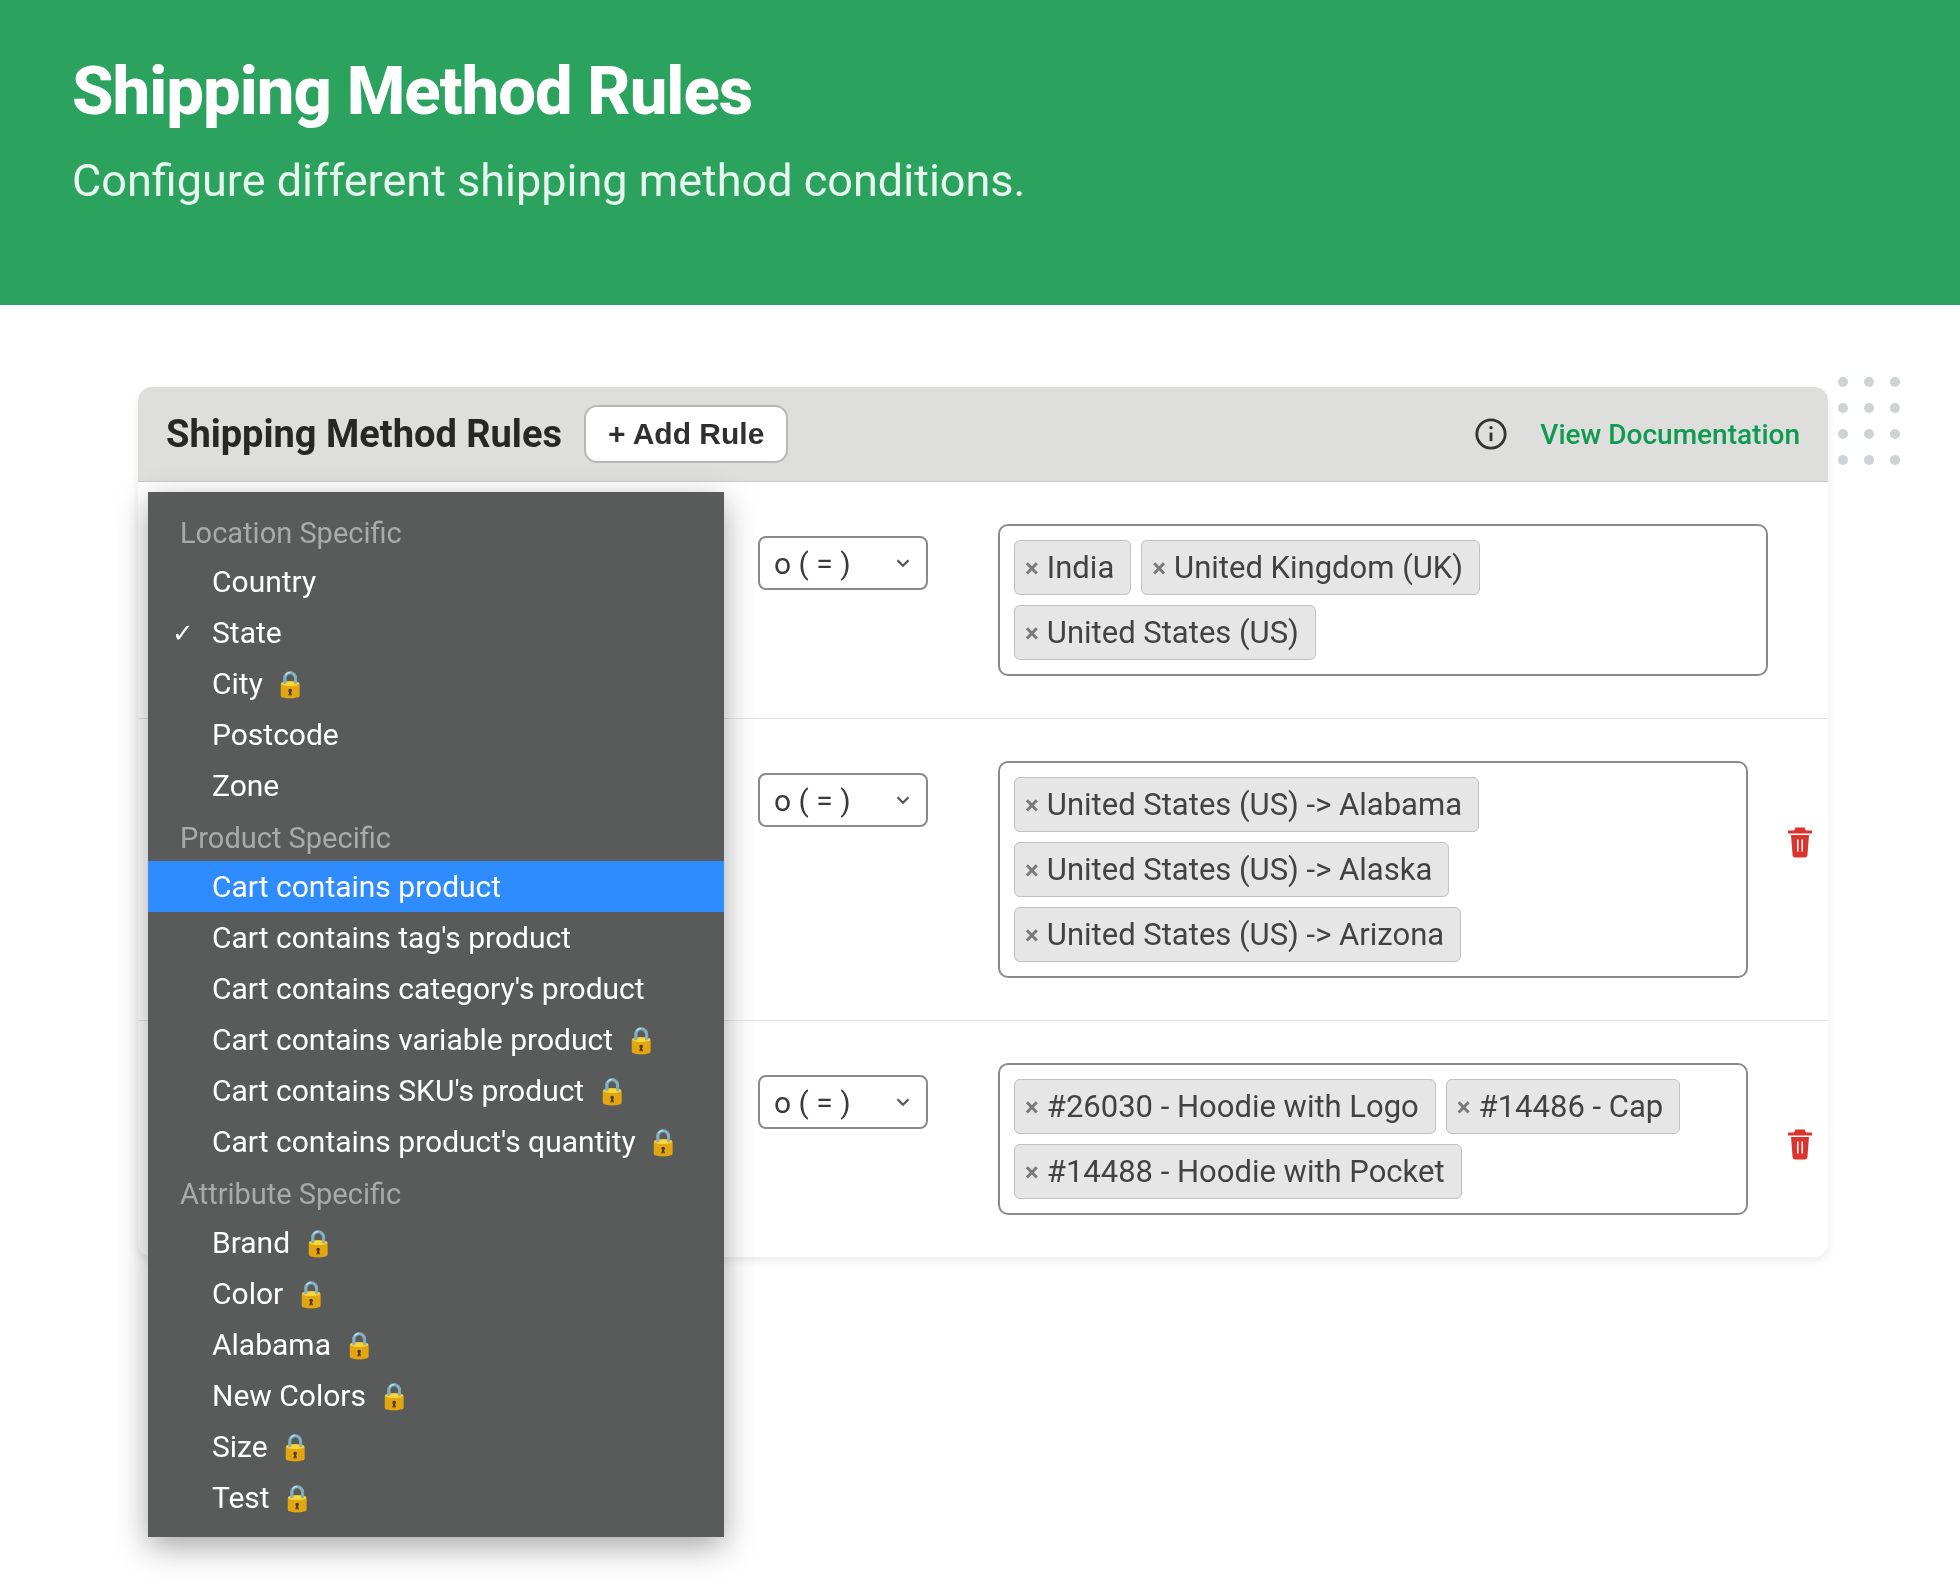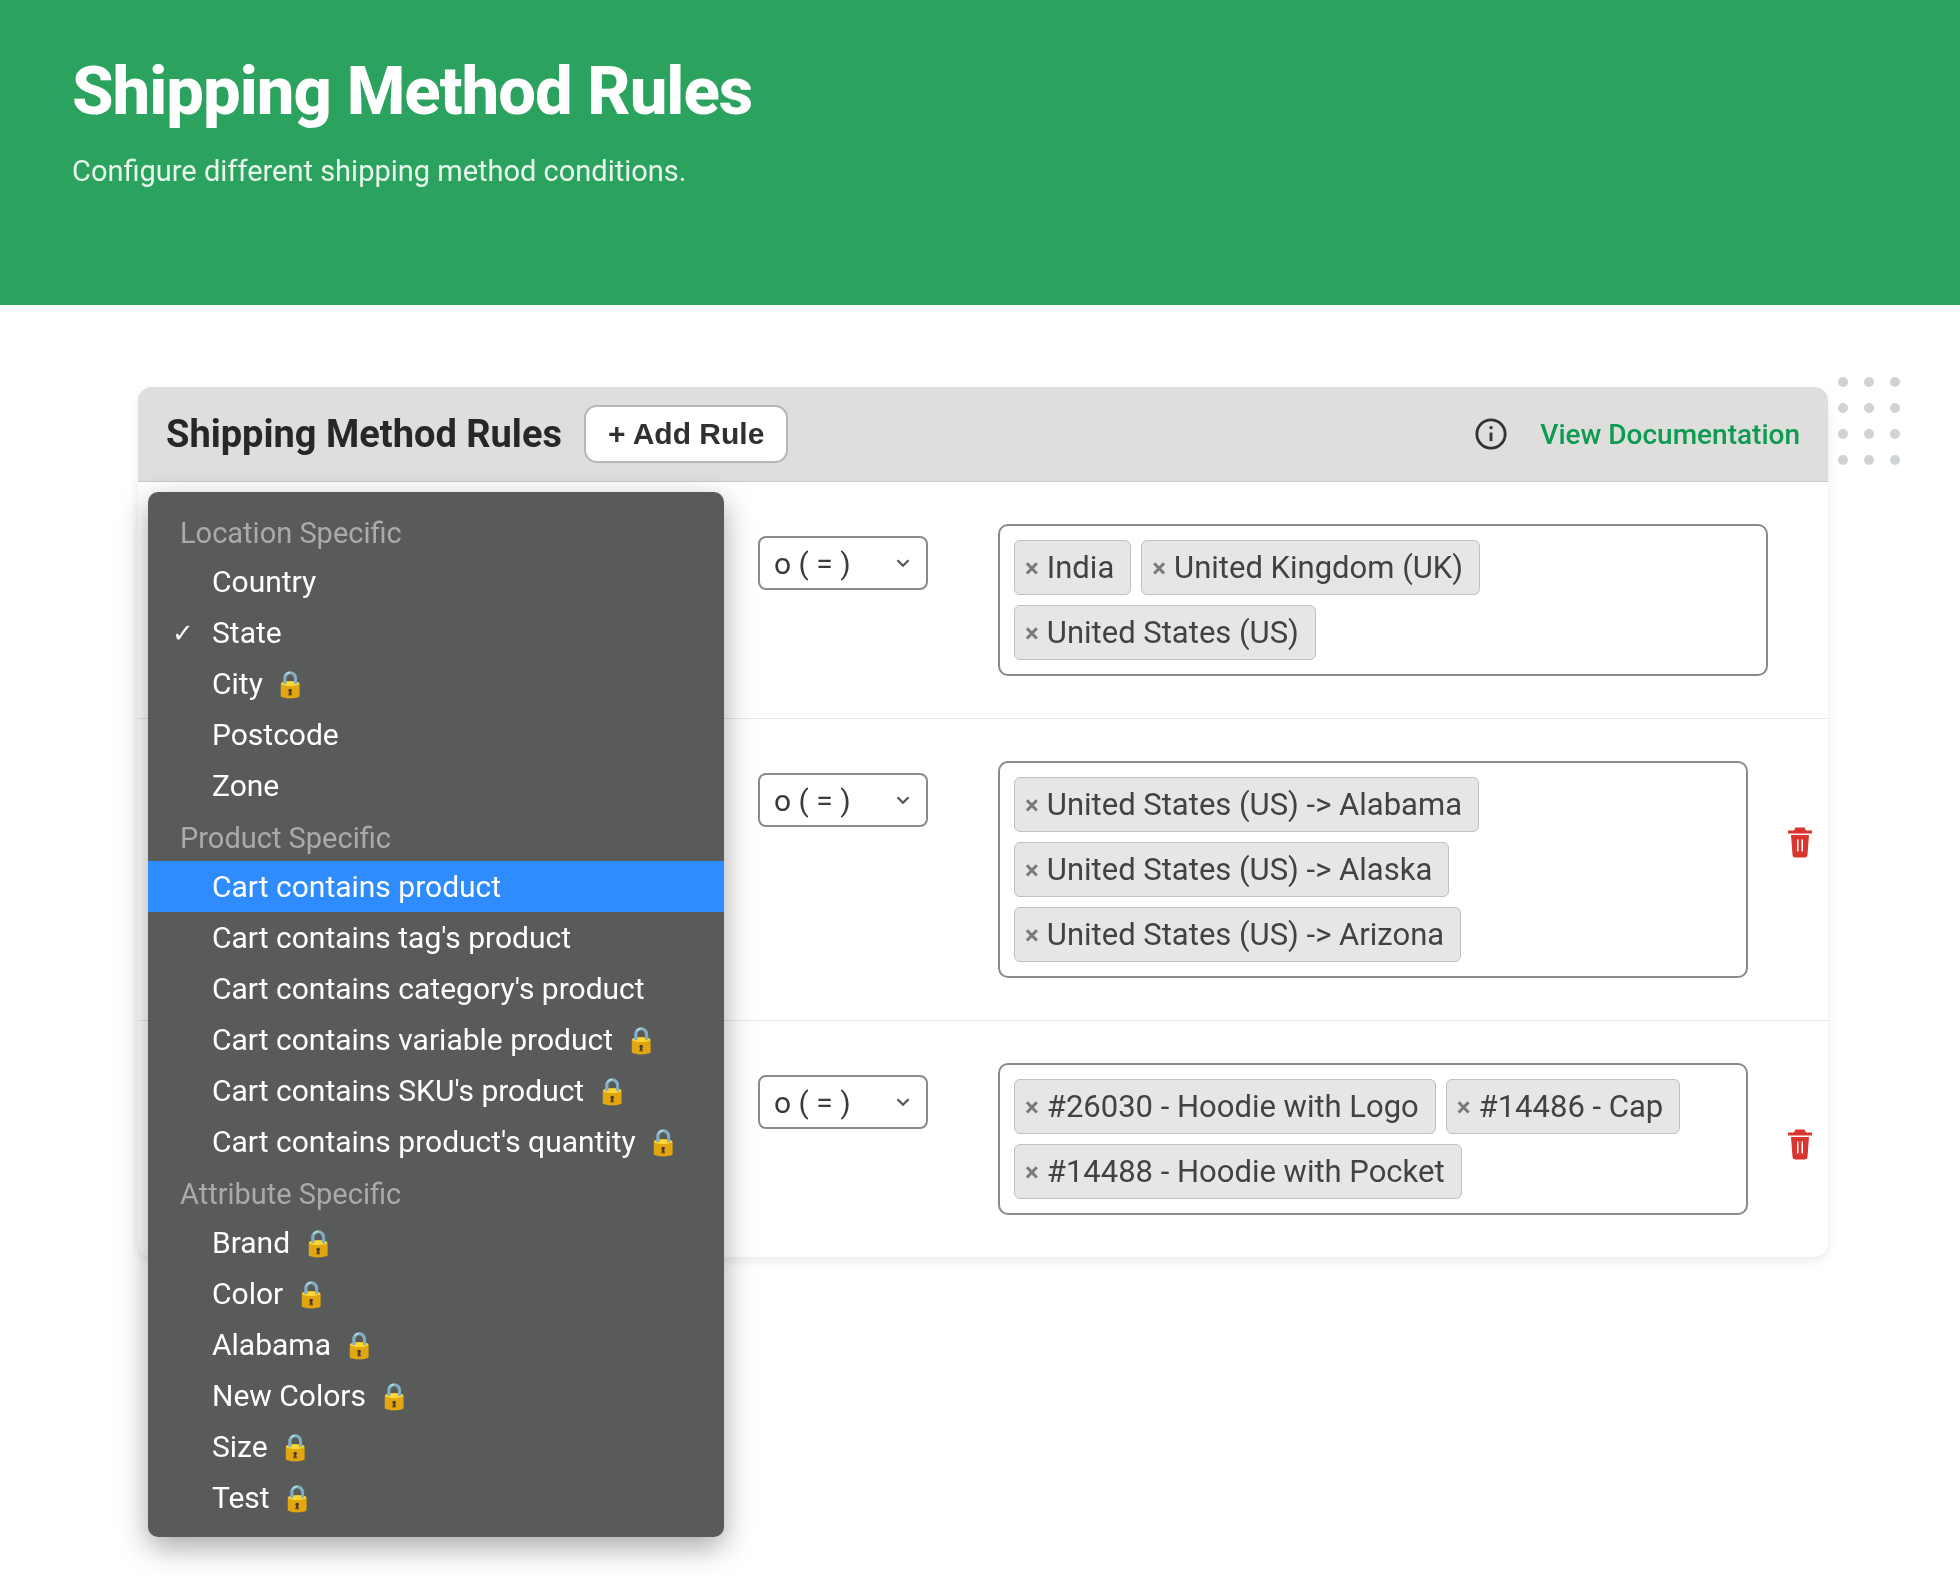--- a/index.html
+++ b/index.html
@@ -39,21 +39,21 @@
     padding: 52px 72px 78px 72px;
     height: 305px;
   }
   .hero h1 {
     font-size: 67px;
     font-weight: 800;
     margin: 0 0 24px 0;
     letter-spacing: -1px;
   }
   .hero p {
-    font-size: 29px;
+    font-size: 45px;
     font-weight: 400;
     margin: 0;
     color: #e7f7ee;
   }
   .content-wrap {
     position: relative;
     padding: 82px 72px 0 138px;
   }
   .dots {
     position: absolute;
@@ -176,21 +176,21 @@
     color: var(--red);
     cursor: pointer;
     flex-shrink: 0;
   }
   .dropdown {
     position: absolute;
     top: 0;
     left: 0;
     width: 576px;
     background: var(--dropdown-bg);
-    border-radius: 10px;
+    border-radius: 0;
     padding: 14px 0 14px 0;
     box-shadow: 0 10px 30px rgba(0,0,0,.35);
     z-index: 50;
   }
   .dropdown .group {
     font-size: 29px;
     color: var(--dropdown-group);
     padding: 10px 32px 6px 32px;
   }
   .dropdown .item {

